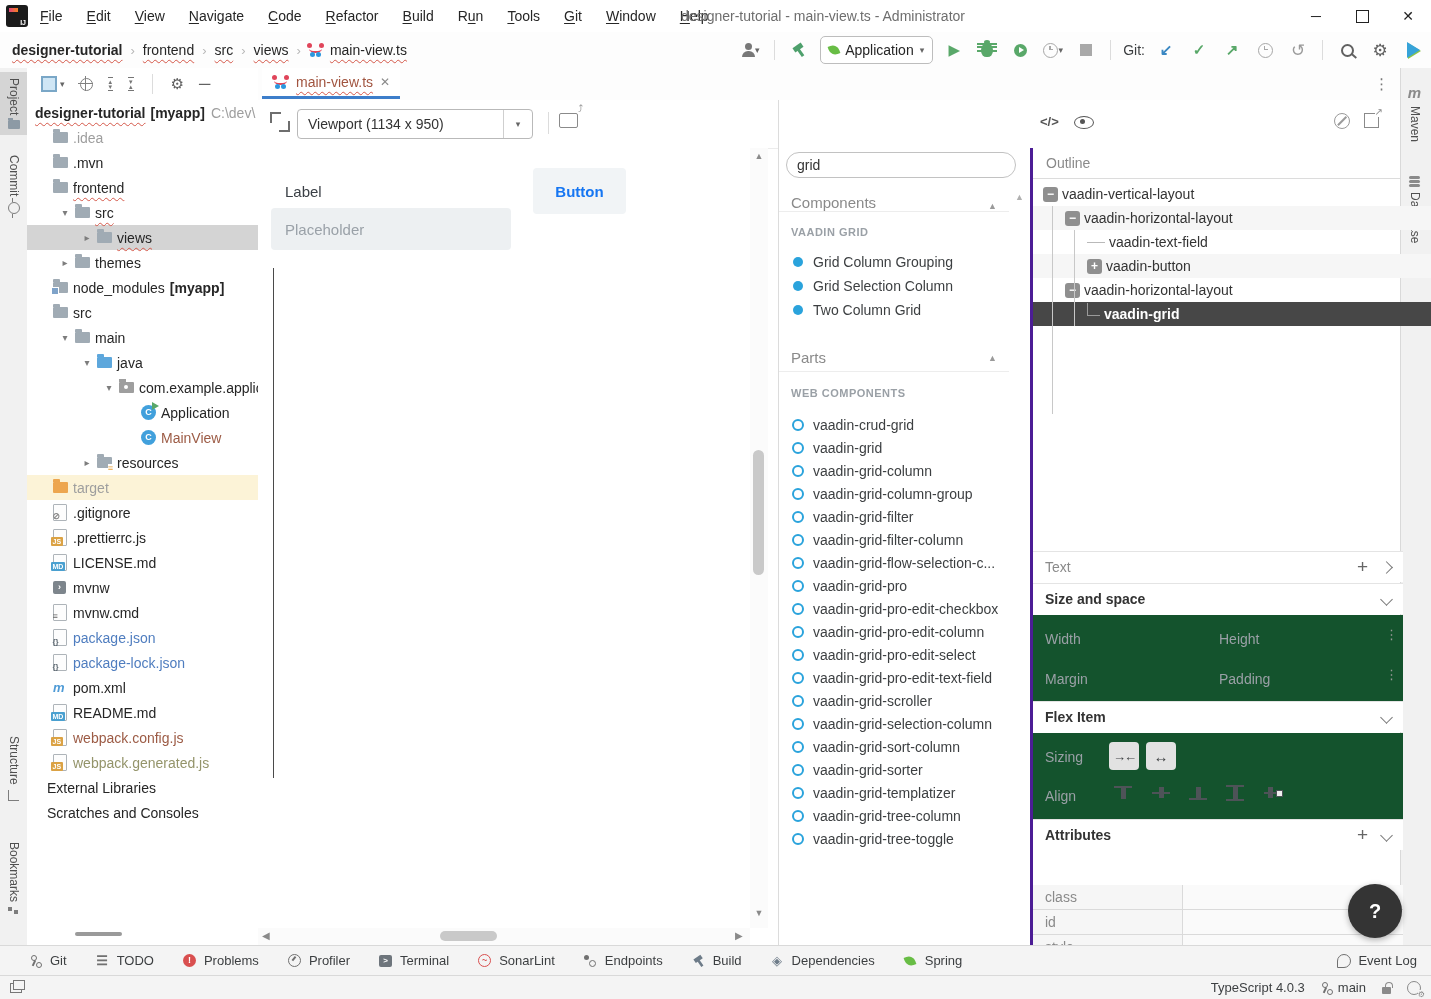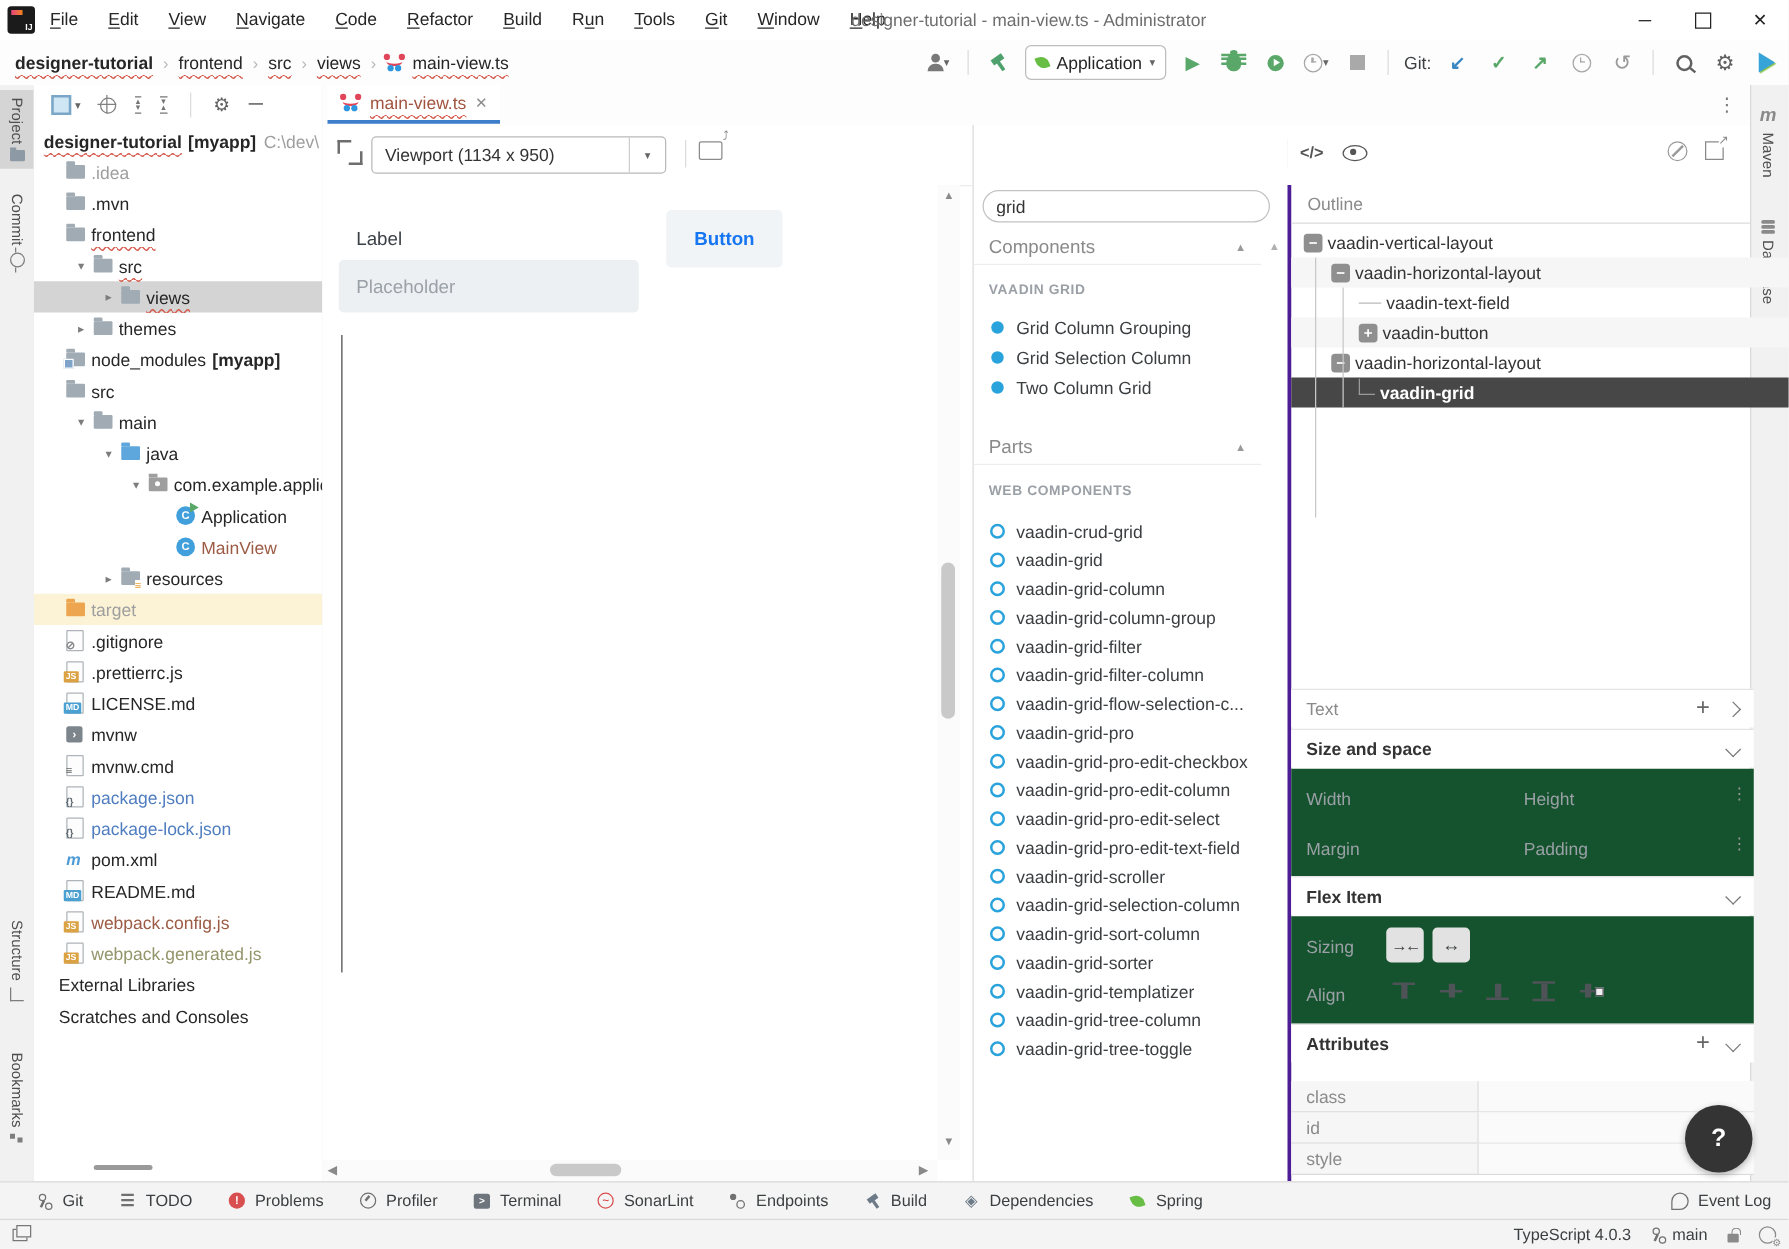--- a/index.html
+++ b/index.html
@@ -651,21 +651,21 @@
       <span class="sarrow" style="top:760px;">▼</span>
     </div>
     <div class="hscroll">
       <span class="harrow" style="left:4px;">◀</span>
       <div class="thumb"></div>
       <span class="harrow" style="left:477px;">▶</span>
     </div>
 
     <div id="palette">
       <input id="pal-search" value="grid" style="">
-      <div class="pal-header" style="top:84px;">
+      <div class="pal-header" style="top:84px;align-items:flex-end;">
         <span class="ph-label">Components</span>
         <span class="ph-col">▲</span>
       </div>
       <span class="pal-scroll-up">▲</span>
       <div class="pal-group" style="top:126px;">VAADIN GRID</div>
       <div id="pal-components">
           <div class="pal-item" style="top:150px;">
             <span class="dot"></span>
             <span>Grid Column Grouping</span>
           </div>
@@ -842,21 +842,21 @@
             <i class="ln"></i>
             <i class="bar"></i>
             <i class="sqr"></i>
           </span>
       </div>
       <div class="prop-row" style="top:671px;">
         <span class="pr-label bold">Attributes</span>
         <span class="plus-ic">+</span>
         <span class="chev-d"></span>
       </div>
-      <div id="attr-table" style="top:717px;">
+      <div id="attr-table" style="top:737px;">
           <div class="attr-row">
             <span class="ak">class</span>
             <span class="av"></span>
           </div>
           <div class="attr-row">
             <span class="ak">id</span>
             <span class="av"></span>
           </div>
           <div class="attr-row">
             <span class="ak">style</span>

